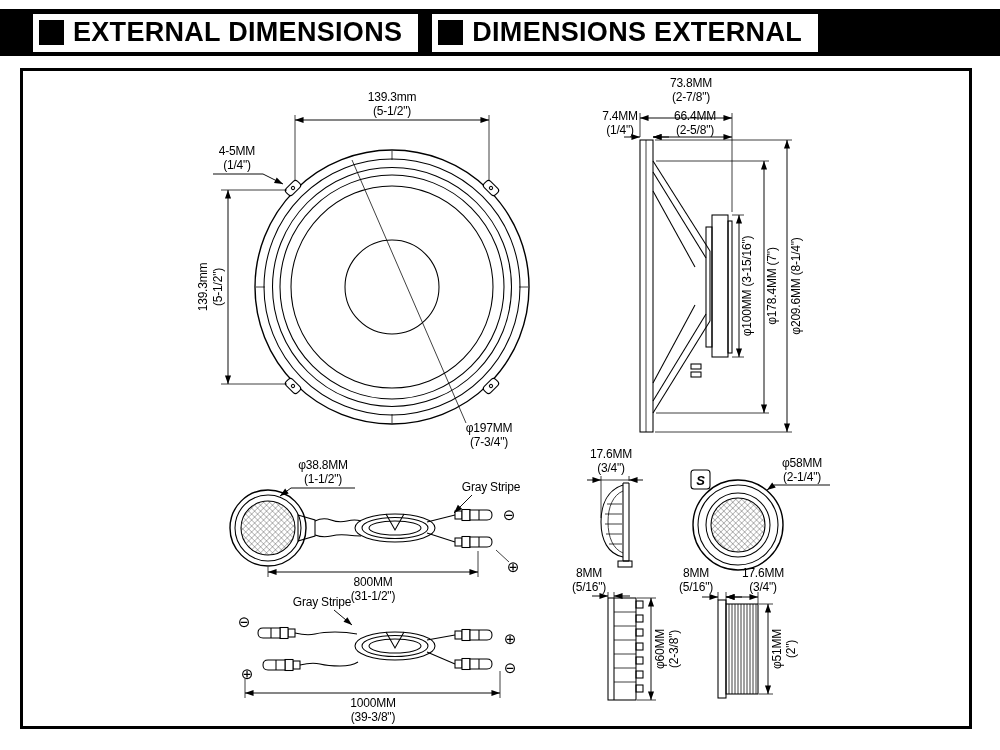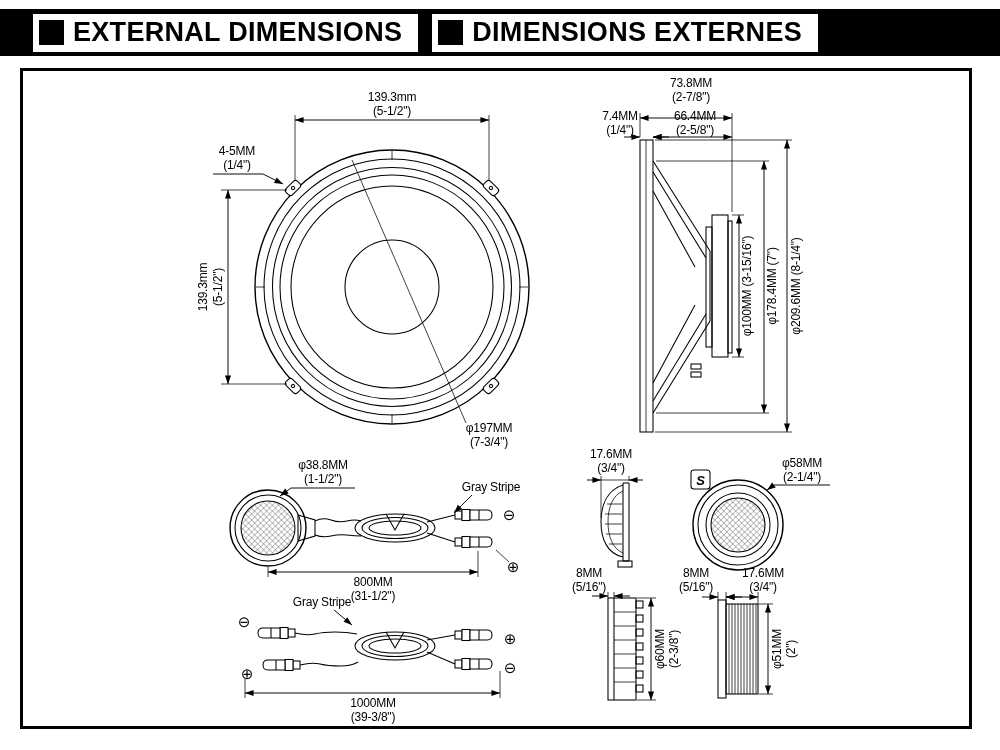--- a/index.html
+++ b/index.html
@@ -27,21 +27,21 @@
 </head>
 <body>
 
 <div class="topbar">
   <div class="tbox">
     <span class="sq"></span>
     <span class="ttext">EXTERNAL DIMENSIONS</span>
   </div>
   <div class="tbox">
     <span class="sq"></span>
-    <span class="ttext">DIMENSIONS EXTERNES</span>
+    <span class="ttext">DIMENSIONS EXTERNAL</span>
   </div>
 </div>
 
 <div class="frame">
 <svg width="952" height="661" viewBox="0 0 952 661">
   <defs>
     <marker id="arr" viewBox="0 0 10 8" markerWidth="10" markerHeight="8" refX="9.5" refY="4" orient="auto-start-reverse">
       <path d="M0.5,0.8 L9.5,4 L0.5,7.2 Z" fill="#000"></path>
     </marker>
     <pattern id="meshp" width="4.2" height="4.2" patternUnits="userSpaceOnUse" patternTransform="rotate(45)">

